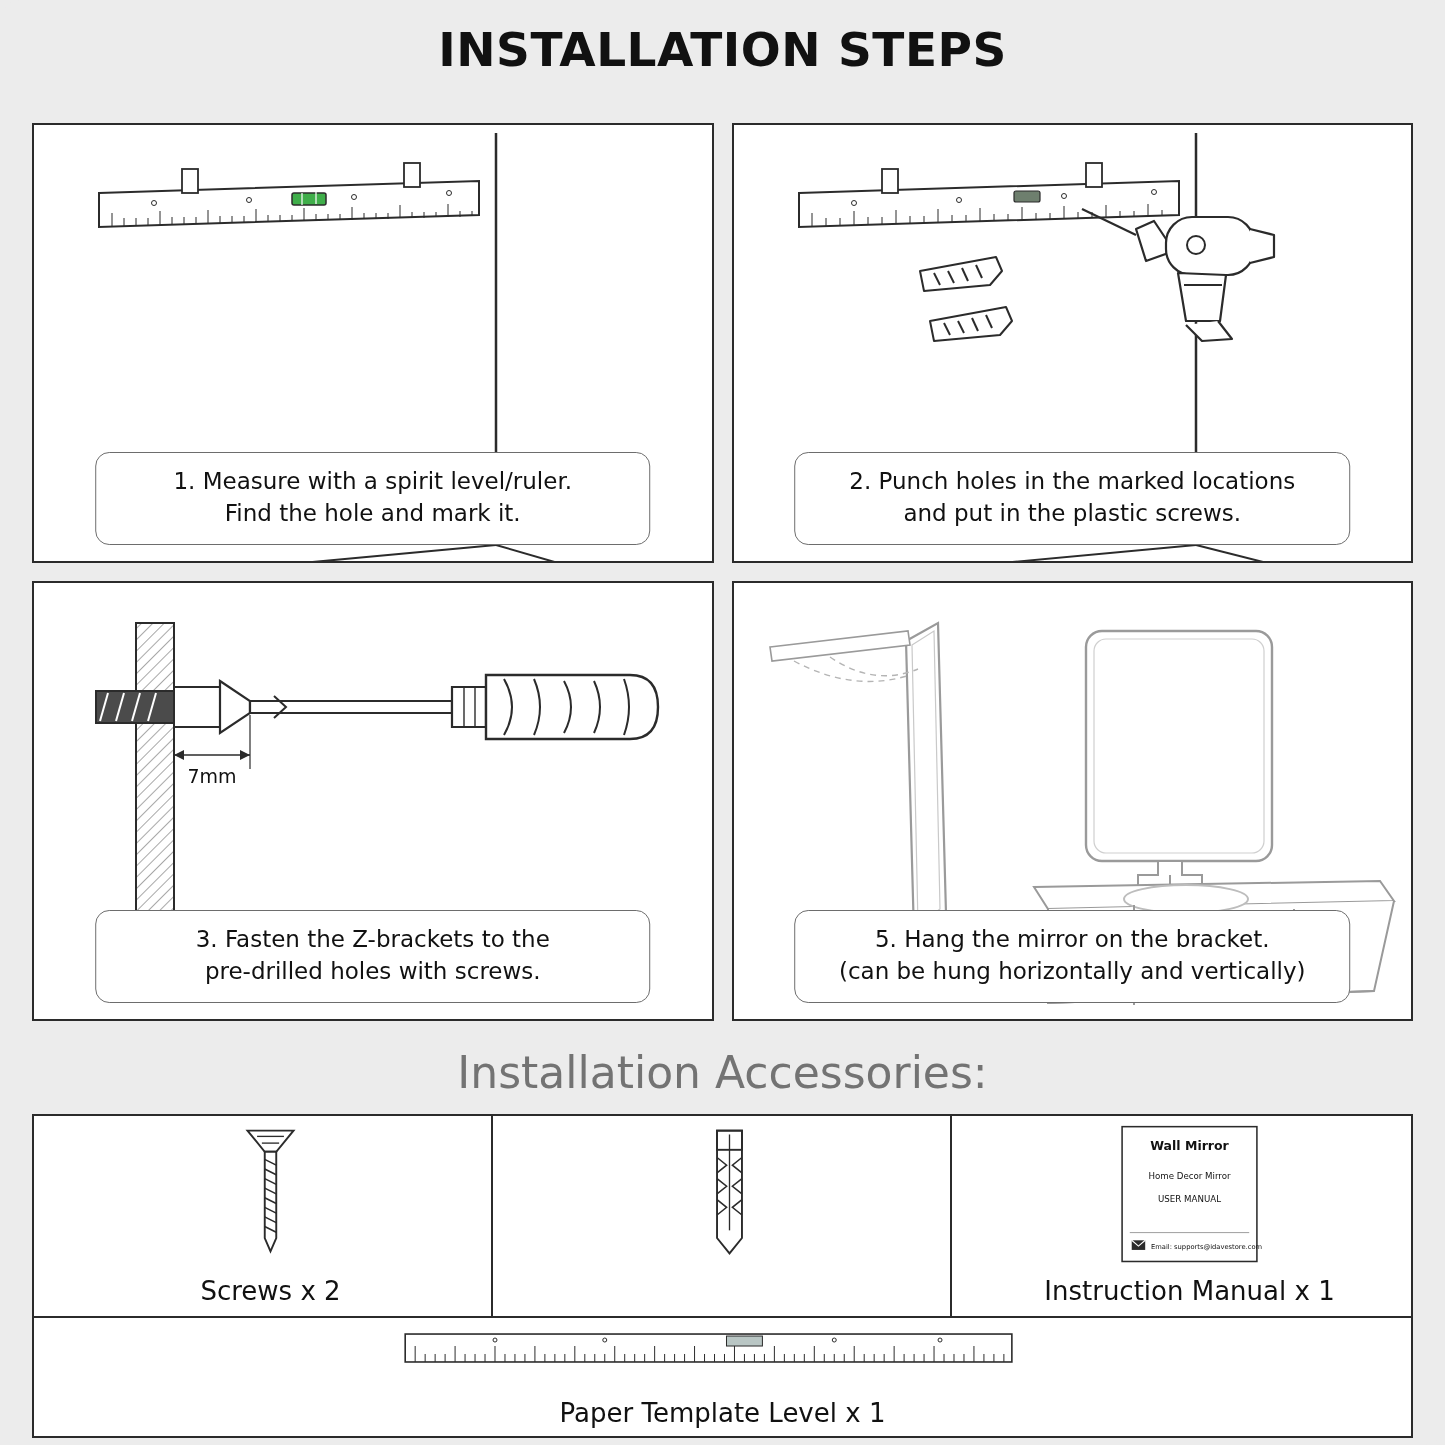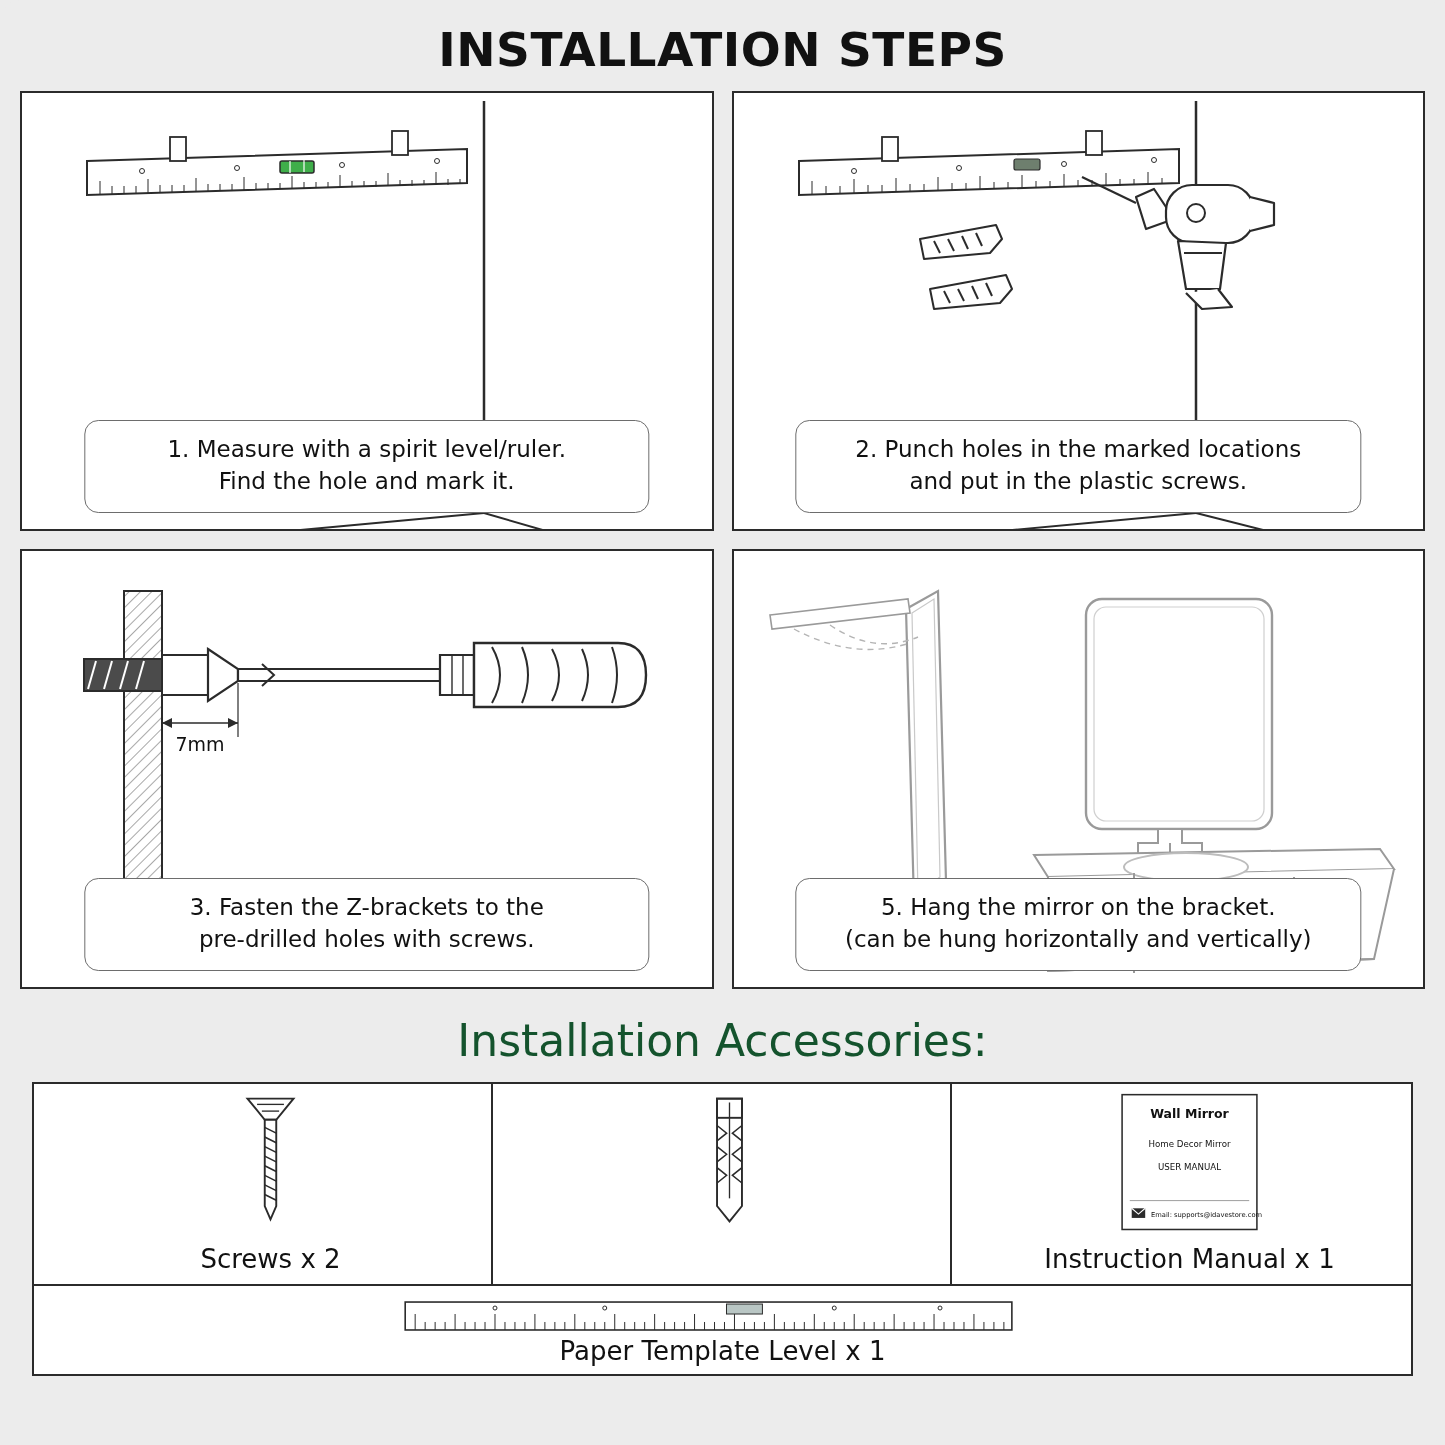--- a/index.html
+++ b/index.html
@@ -28,21 +28,22 @@
     font-weight: bold;
     letter-spacing: 0.5px;
     padding-top: 22px;
     padding-bottom: 14px;
     color: #111;
   }
   .steps-grid {
     display: grid;
     grid-template-columns: 1fr 1fr;
     gap: 18px;
-    padding: 0 20px;
+    padding: 0 32px;
+    margin-top: 32px;
   }
   .step-card {
     position: relative;
     background: #ffffff;
     border: 2px solid #2b2b2b;
     height: 440px;
     box-sizing: border-box;
     overflow: hidden;
   }
   .caption {
@@ -63,21 +64,21 @@
   .caption .l2 { display: block; }
   .art {
     position: absolute;
     inset: 0;
   }
   .sec-title {
     text-align: center;
     font-size: 44px;
     padding-top: 26px;
     padding-bottom: 16px;
-    color: #14532d;
+    color: #737373;
   }
   .acc-wrap {
     padding: 0 32px;
   }
   .acc-top {
     display: grid;
     grid-template-columns: 1fr 1fr 1fr;
     background: #ffffff;
     border: 2px solid #2b2b2b;
     border-bottom: none;
@@ -101,21 +102,21 @@
   .acc-art {
     position: absolute;
     top: 6px;
     left: 0;
     right: 0;
     height: 140px;
   }
   .acc-bottom {
     background: #ffffff;
     border: 2px solid #2b2b2b;
-    height: 92px;
+    height: 122px;
     position: relative;
     box-sizing: border-box;
   }
   .acc-bottom .acc-label { bottom: 8px; }
   svg { display: block; }
 </style>
 </head>
 <body>
 
 <div class="page">

